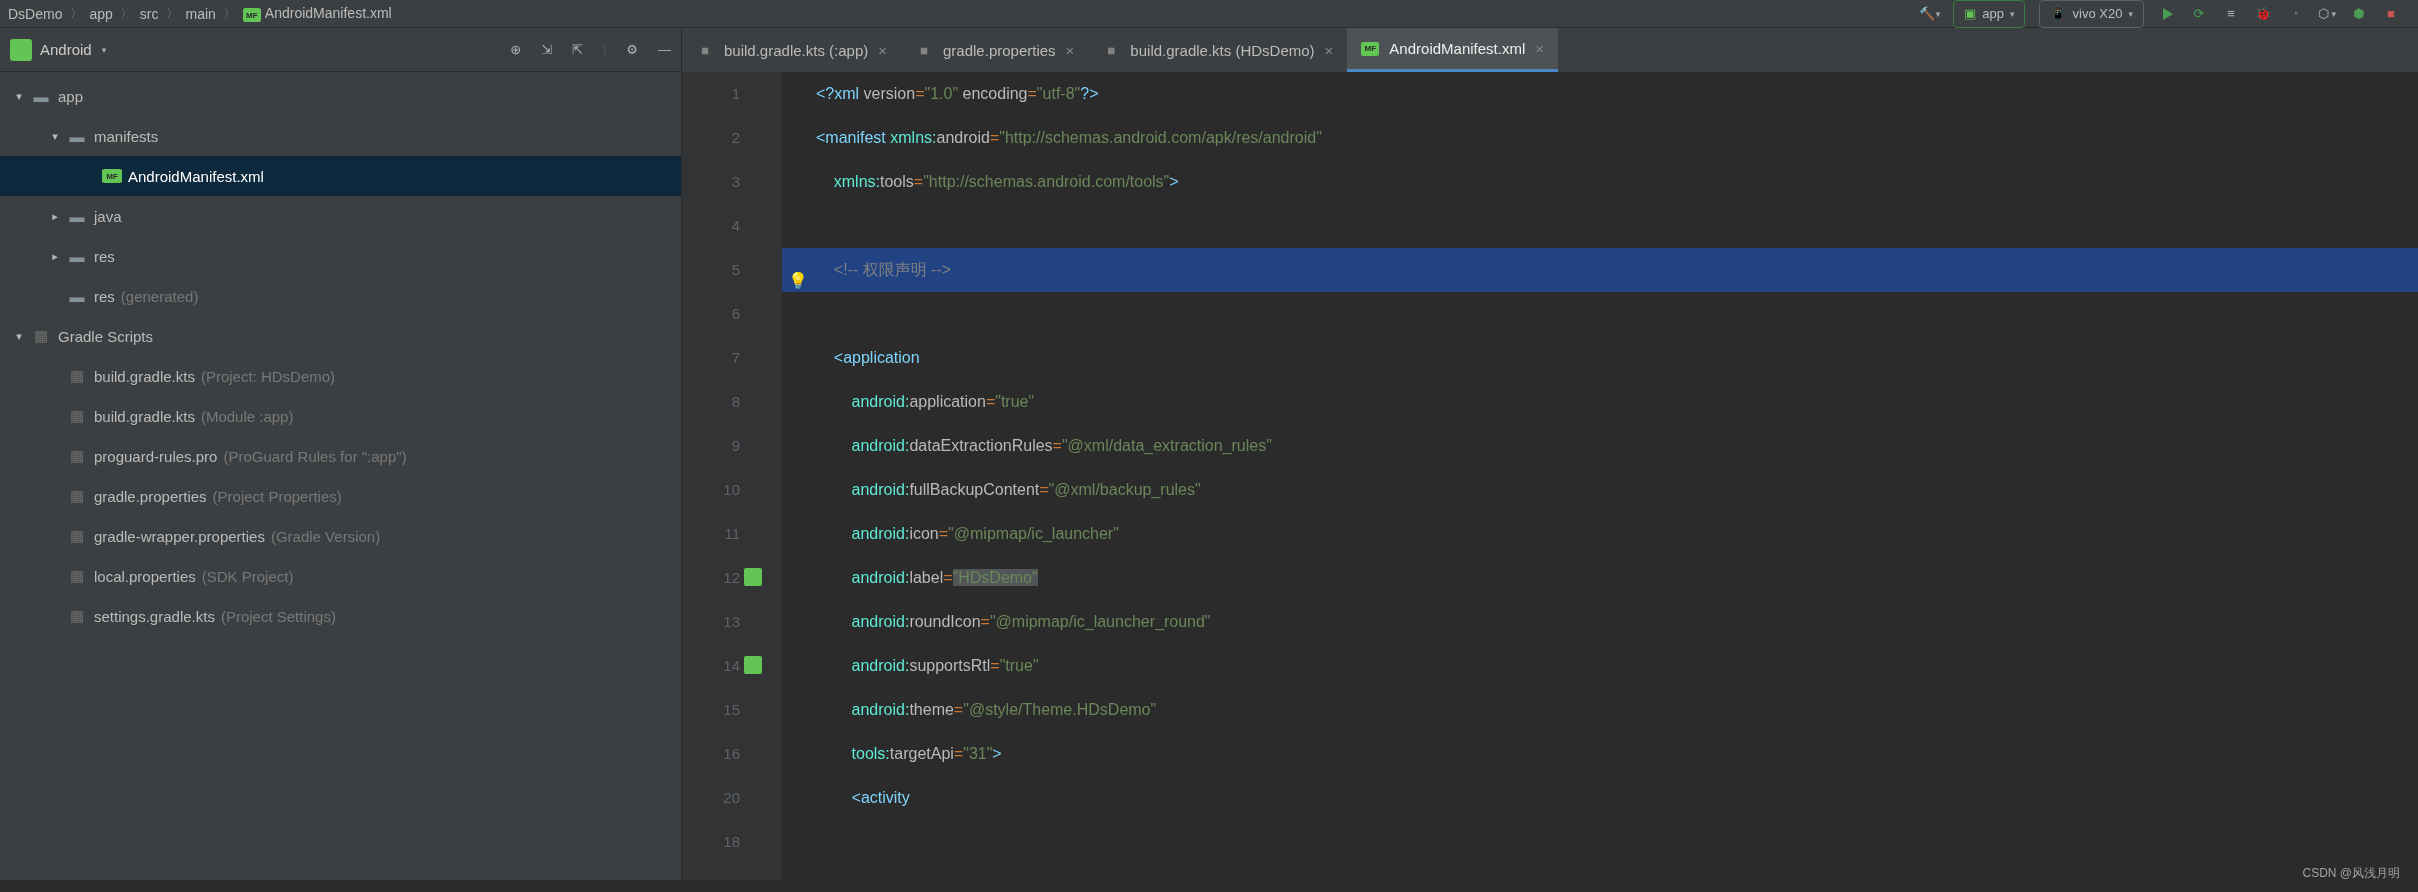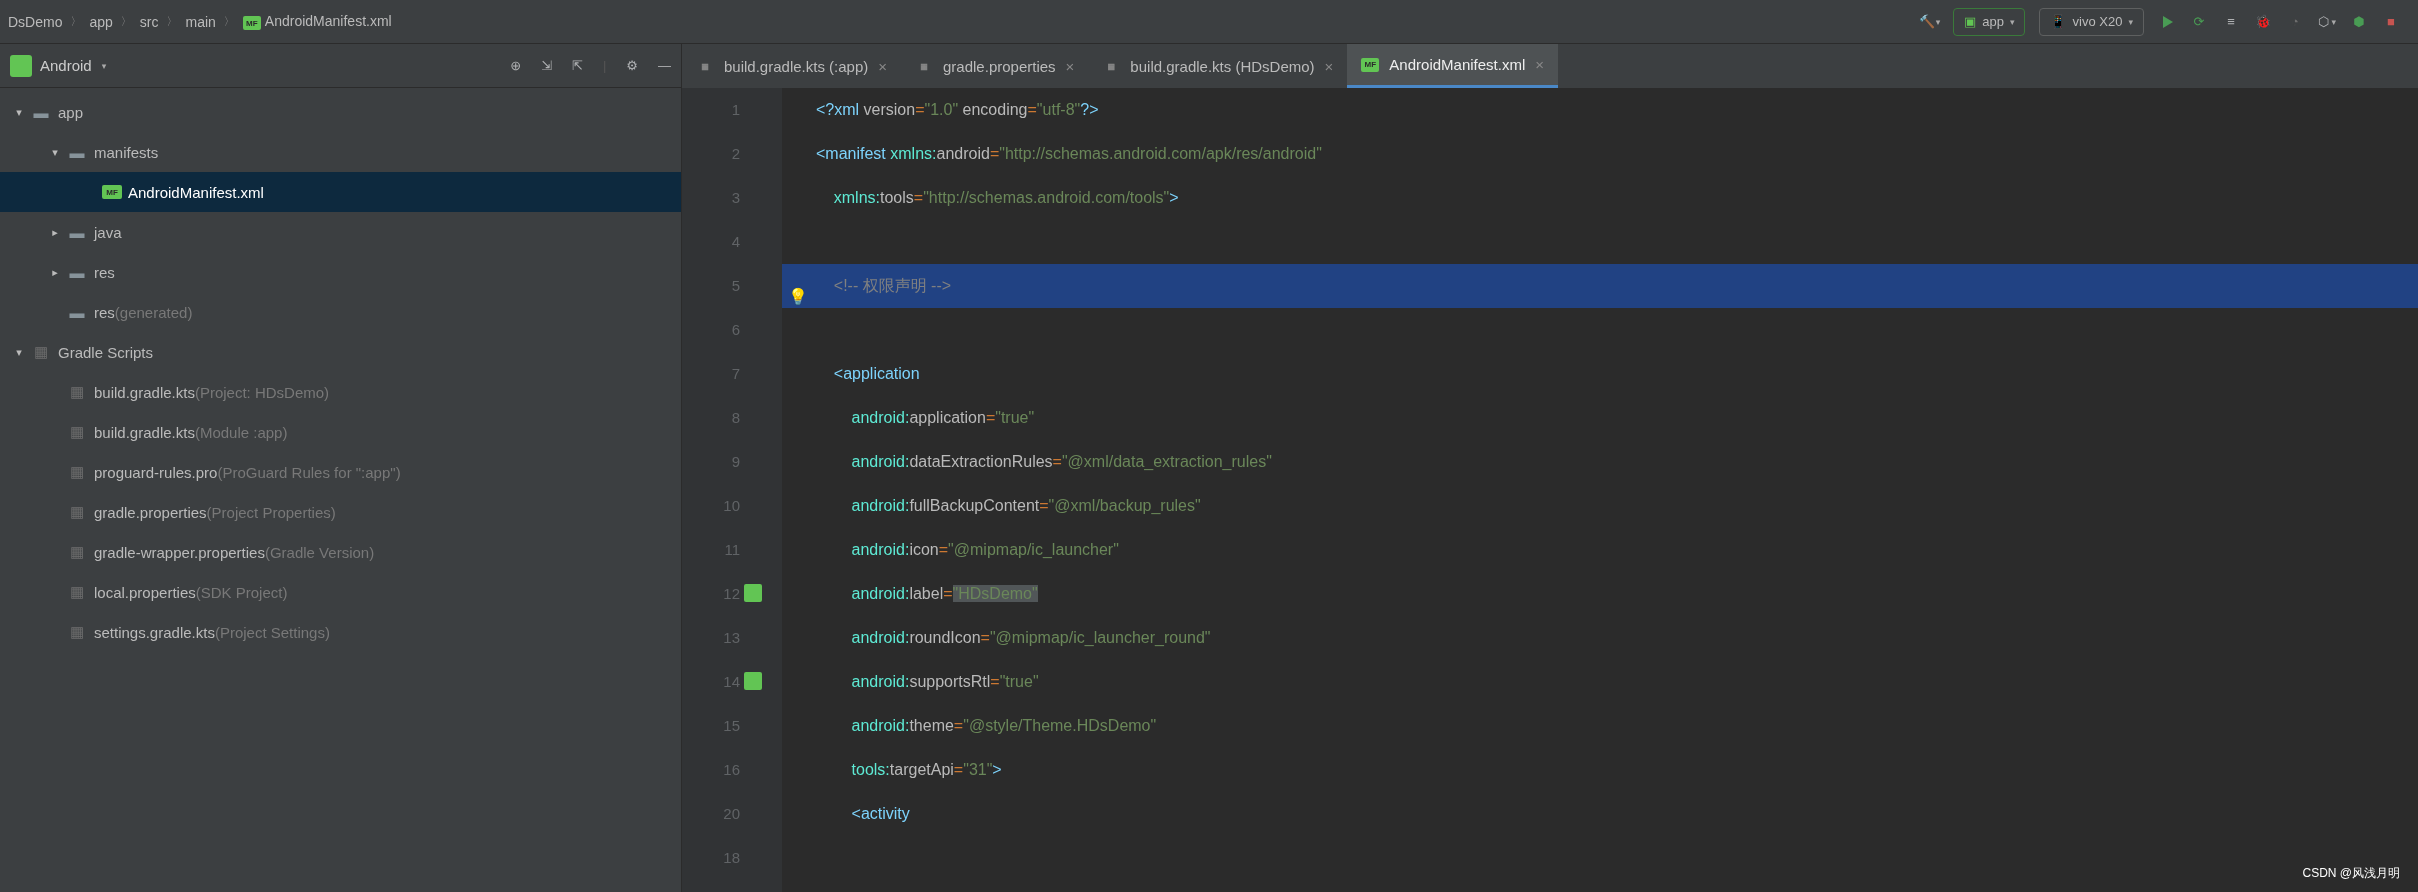--- a/index.html
+++ b/index.html
@@ -1,17 +1,17 @@
 <!DOCTYPE html>
 <html><head>
 <meta charset="utf-8">
 <style>
 * { margin:0; padding:0; box-sizing:border-box; font-family:-apple-system,BlinkMacSystemFont,"Segoe UI",sans-serif; }
 body { background:#2b2b2b; color:#a9b7c6; font-size:13px; overflow:hidden; width:2418px; height:892px; }
-.top-row { display:flex; align-items:center; height:44px; background:#3c3f41; border-bottom:1px solid #2b2b2b; }
+.top-row { display:flex; align-items:center; height:28px; background:#3c3f41; border-bottom:1px solid #2b2b2b; }
 .breadcrumb { display:flex; align-items:center; padding-left:8px; gap:4px; font-size:14px; }
 .breadcrumb span { color:#bbb; cursor:pointer; }
 .breadcrumb .sep { color:#888; margin:0 4px; font-size:11px; }
 .breadcrumb .mf-icon { display:inline-flex; align-items:center; justify-content:center; width:18px; height:14px; background:#62c554; color:#2b2b2b; font-size:8px; font-weight:bold; margin-right:4px; border-radius:2px; }
 .top-right { margin-left:auto; display:flex; align-items:center; gap:14px; padding-right:18px; }
 .tb-btn { display:flex; align-items:center; gap:6px; height:28px; padding:0 10px; border:1px solid #5e6060; border-radius:4px; background:#3c3f41; color:#bbb; cursor:pointer; font-size:13px; }
 .tb-btn.green-run { border-color:#3a7a3a; }
 .tb-icon { width:18px; height:18px; display:flex; align-items:center; justify-content:center; color:#afb1b3; cursor:pointer; }
 .tb-icon.green { color:#499c54; }
 .tb-icon.gray { color:#6e6e6e; }
@@ -28,41 +28,41 @@
 .tree { padding:4px 0; overflow:auto; flex:1; }
 .tree-item { display:flex; align-items:center; height:40px; font-size:15px; color:#bbb; cursor:pointer; }
 .tree-item.sel { background:#0d293e; color:#fff; }
 .tree-item .chev { width:22px; text-align:center; color:#bbb; font-size:11px; }
 .tree-item .icon { width:22px; height:18px; margin-right:6px; display:inline-flex; align-items:center; justify-content:center; }
 .icon.folder { color:#87939a; }
 .icon.pkg { color:#87939a; }
 .icon.mf { background:#62c554; color:#2b2b2b; font-size:8px; font-weight:bold; border-radius:2px; width:20px; height:14px; }
 .icon.gradle { color:#6e6e6e; }
 .icon.props { color:#6e6e6e; }
-.tree-item .dim { color:#787878; }
+.tree-item .dim { color:#787878; margin-left:6px; }
 .editor-area { flex:1; display:flex; flex-direction:column; background:#2b2b2b; }
 .tab-bar { display:flex; align-items:center; height:44px; background:#3c3f41; }
 .tab { display:flex; align-items:center; gap:10px; height:100%; padding:0 14px; color:#bbb; cursor:pointer; font-size:15px; }
 .tab.active { background:#4e5254; border-bottom:3px solid #4a88c7; color:#eee; }
 .tab .close { color:#888; font-size:15px; }
 .tab .ficon { width:18px; height:14px; display:inline-flex; align-items:center; justify-content:center; font-size:8px; font-weight:bold; border-radius:2px; }
 .tab .ficon.gradle { color:#8a8a8a; }
 .tab .ficon.props { color:#8a8a8a; }
 .tab .ficon.mf { background:#62c554; color:#2b2b2b; }
 .code-wrap { display:flex; flex:1; overflow:hidden; }
 .gutter { width:76px; background:#313335; text-align:right; padding-right:18px; color:#606366; font-family:"JetBrains Mono",Menlo,Consolas,monospace; font-size:15px; position:relative; }
 .gutter-line { height:44px; line-height:44px; position:relative; }
 .gutter-line .g-icon { position:absolute; right:-22px; top:12px; width:18px; height:18px; background:#62c554; border-radius:2px; }
 .fold-strip { width:24px; background:#313335; }
 .code { flex:1; font-family:"JetBrains Mono",Menlo,Consolas,monospace; font-size:16px; position:relative; }
 .code-line { height:44px; line-height:44px; padding-left:34px; white-space:pre; position:relative; }
 .code-line.hi { background:#214283; }
 .bulb { position:absolute; left:6px; top:11px; width:18px; height:18px; color:#f2c94c; }
 .tag { color:#7dd3fc; } .attr-ns { color:#5eead4; } .attr-nm { color:#bababa; } .op { color:#cc7832; } .str { color:#6a8759; } .cmt { color:#808080; } .dim-bg { background:#515658; }
-.watermark { position:absolute; right:18px; bottom:10px; color:#ffffff; font-size:12px; }
+.watermark { position:absolute; right:18px; bottom:10px; color:#a3a3a3; font-size:12px; }
 </style>
 </head>
 <body>
 
 <div class="top-row">
   <div class="breadcrumb" id="breadcrumb">
       <span>DsDemo</span>
       <span class="sep">〉</span>
       <span>app</span>
       <span class="sep">〉</span>

